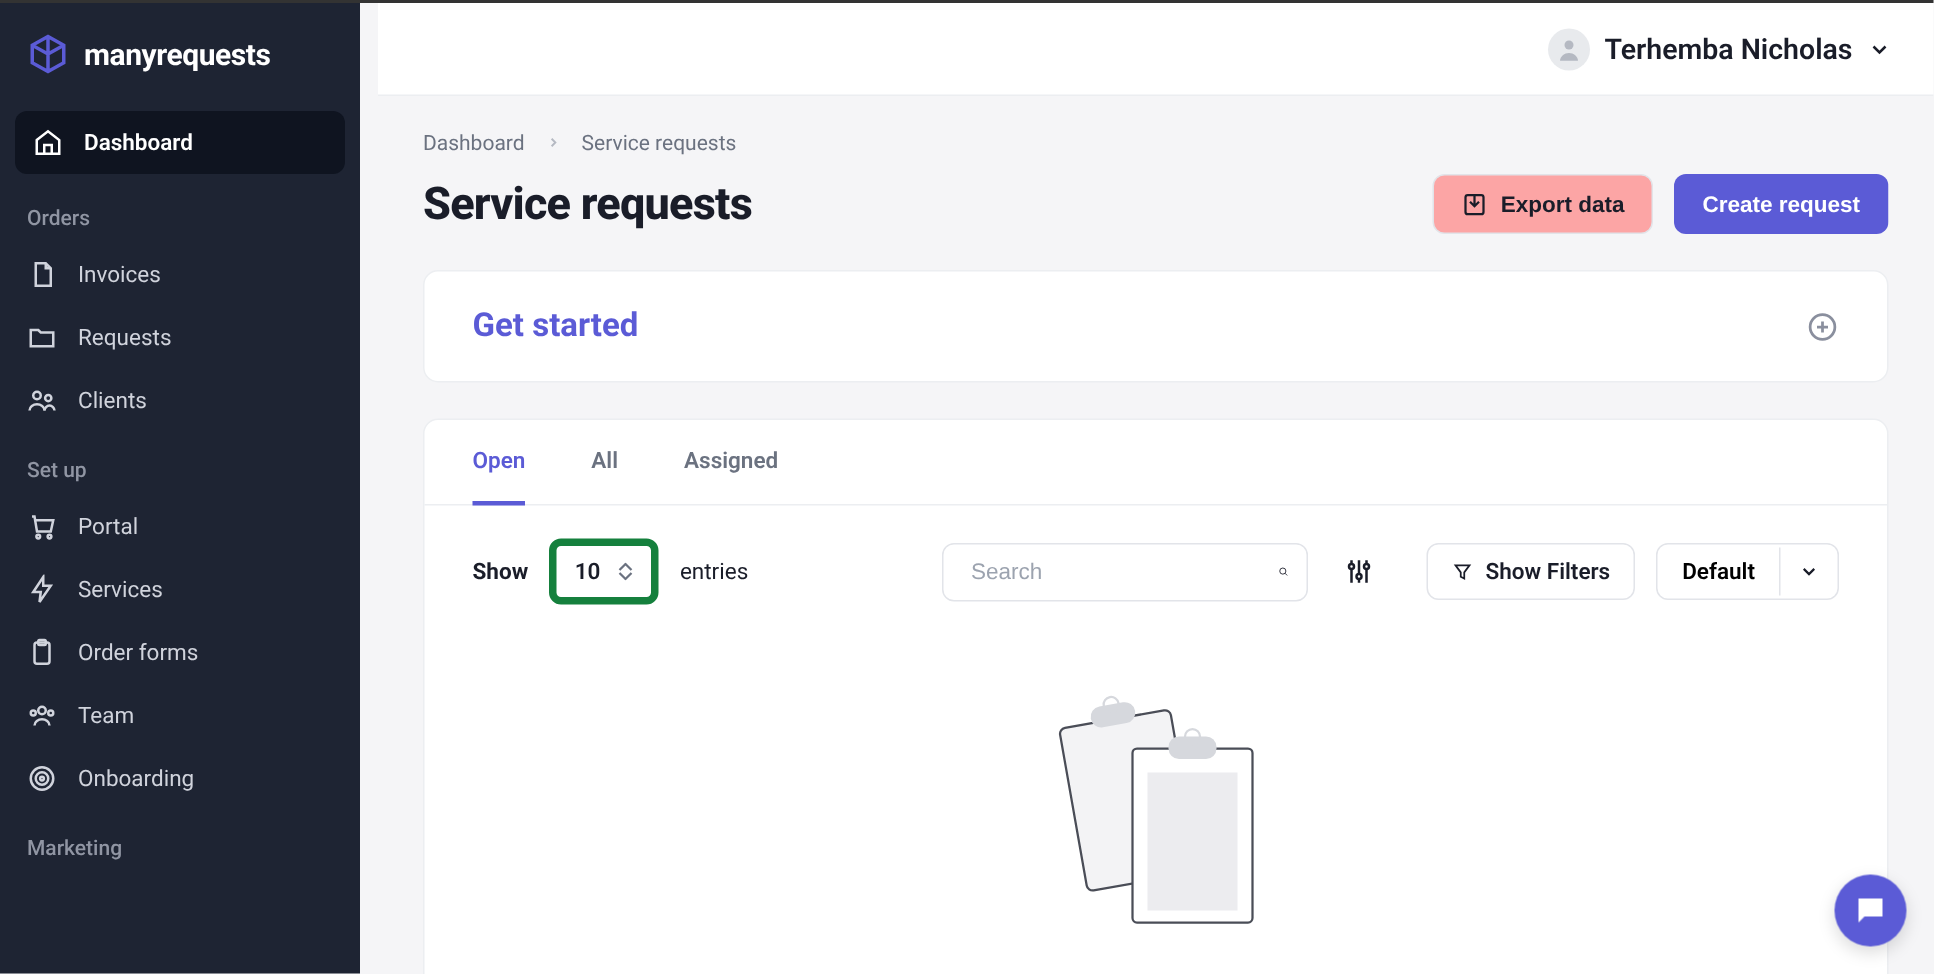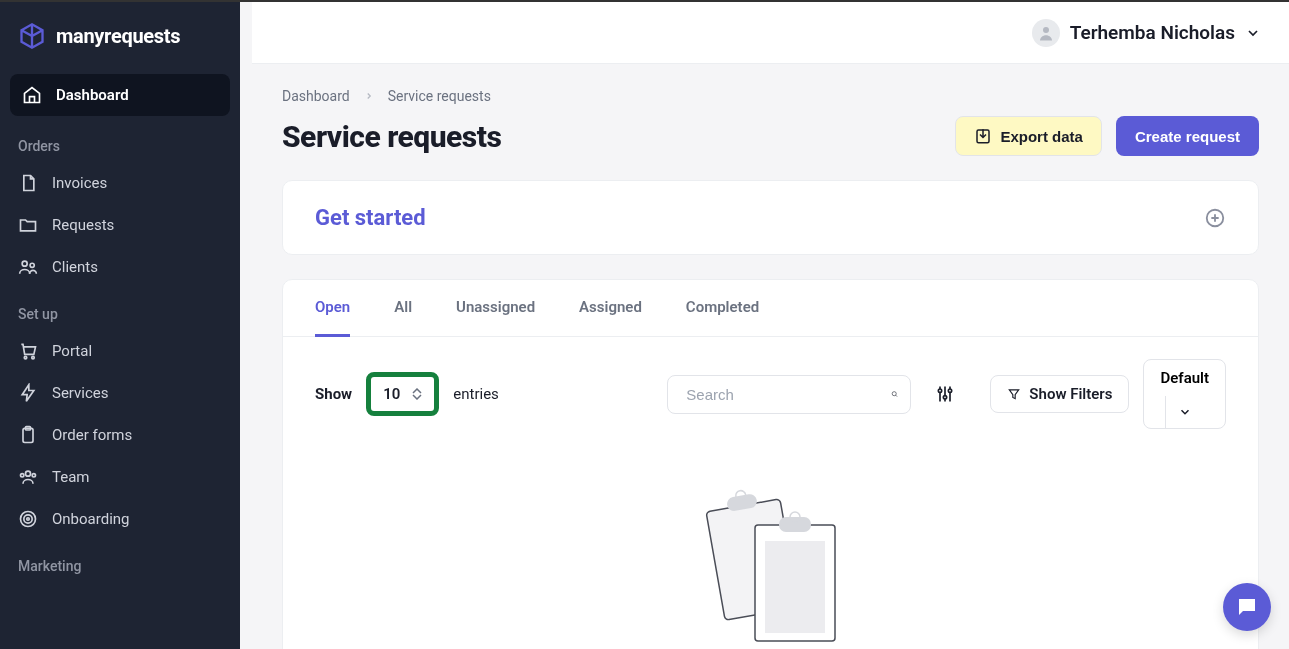--- a/index.html
+++ b/index.html
@@ -31,21 +31,21 @@
     
     .content { padding: 24px 30px; }
     
     .breadcrumb { display: flex; align-items: center; gap: 14px; color: #6b7280; font-size: 14px; margin-bottom: 12px; }
     .breadcrumb-sep { color: #b5b9c2; }
     
     .page-head { display: flex; align-items: center; justify-content: space-between; margin-bottom: 24px; }
     .page-title { font-size: 30px; font-weight: 800; color: #1a1d29; letter-spacing: -0.5px; }
     .page-actions { display: flex; gap: 14px; }
     .btn { display: inline-flex; align-items: center; gap: 8px; padding: 10px 18px; border-radius: 8px; font-size: 15px; font-weight: 600; cursor: pointer; border: 1px solid transparent; }
-    .btn-outline { background: #fef9c3; border-color: #e2e4e9; color: #1a1d29; }
+    .btn-outline { background: #fca5a5; border-color: #e2e4e9; color: #1a1d29; }
     .btn-primary { background: #5b5bd6; color: #fff; }
     
     .panel { background: #fff; border: 1px solid #eceef1; border-radius: 10px; margin-bottom: 24px; }
     .get-started { padding: 24px 32px; display: flex; align-items: center; justify-content: space-between; gap: 48px; }
     .get-started-title { font-size: 22px; font-weight: 700; color: #5b5bd6; }
     .plus-circle { width: 22px; height: 22px; color: #8a8f9e; cursor: pointer; }
     
     .tabs { display: flex; border-bottom: 1px solid #eceef1; padding: 0 32px; }
     .tab { padding: 18px 0; margin-right: 44px; font-size: 15px; font-weight: 600; color: #6b7280; cursor: pointer; border-bottom: 3px solid transparent; margin-bottom: -1px; }
     .tab.active { color: #5b5bd6; border-bottom-color: #5b5bd6; }
@@ -55,21 +55,21 @@
     .entries-label { font-size: 15px; color: #1a1d29; margin-right: auto; }
     .small-select { display: flex; align-items: center; gap: 12px; border: 5px solid #15803d; border-radius: 8px; padding: 8px 12px; font-size: 15px; font-weight: 600; color: #1a1d29; cursor: pointer; background:#fff; }
     .stepper { display: flex; flex-direction: column; gap: 0; }
     .stepper svg { width: 10px; height: 6px; color: #6b7280; }
     
     .search-box { display: flex; align-items: center; border: 1px solid #e2e4e9; border-radius: 8px; padding: 0 12px; width: 244px; background:#fff; }
     .search-input { border: none; outline: none; padding: 10px 6px; font-size: 15px; flex: 1; background: transparent; }
     .search-input::placeholder { color: #9ca3af; }
     .filter-icon-btn { width: 40px; height: 40px; display: flex; align-items: center; justify-content: center; cursor: pointer; color: #1a1d29; }
     .show-filters-btn { display: inline-flex; align-items: center; gap: 8px; padding: 9px 16px; border: 1px solid #e2e4e9; border-radius: 8px; font-size: 15px; font-weight: 600; color: #1a1d29; cursor: pointer; background:#fff;margin-left:11px; }
-    .default-select { display: flex; align-items: center; border: 1px solid #e2e4e9; border-radius: 8px; overflow: hidden; background:#fff;flex-direction:column; }
+    .default-select { display: flex; align-items: center; border: 1px solid #e2e4e9; border-radius: 8px; overflow: hidden; background:#fff; }
     .default-select .lbl { padding: 9px 16px; font-size: 15px; font-weight: 600; }
     .default-select .arr { border-left: 1px solid #e2e4e9; padding: 9px 12px; display:flex; align-items:center; }
     
     .empty-state { padding: 30px 0 40px; display: flex; justify-content: center; }
     .clipboards { width: 180px; height: 180px; }
     
     .chat-fab { position: absolute; bottom: 18px; right: 18px; width: 48px; height: 48px; border-radius: 50%; background: #5b5bd6; color: #fff; display: flex; align-items: center; justify-content: center; cursor: pointer; box-shadow: 0 4px 12px rgba(0,0,0,0.15); }
   </style>
 </head>
 <body>
@@ -223,23 +223,21 @@
       <span class="plus-circle"><svg viewBox="0 0 24 24" width="22" height="22" fill="none" stroke="currentColor" stroke-width="2">
             <circle cx="12" cy="12" r="9"></circle>
             <path d="M12 8 L12 16 M8 12 L16 12"></path>
           </svg></span>
     </div>
 
     <div class="panel">
       <div class="tabs">
         <div class="tab active">Open</div>
         <div class="tab">All</div>
-        <div class="tab">Unassigned</div>
         <div class="tab">Assigned</div>
-        <div class="tab">Completed</div>
       </div>
 
       <div class="filters-row">
         <span class="show-label">Show</span>
         <div class="small-select">
           <span>10</span>
           <span class="stepper">
             <svg viewBox="0 0 10 6">
                 <path d="M1 5 L5 1 L9 5" fill="none" stroke="currentColor" stroke-width="1.5"></path>
               </svg>

